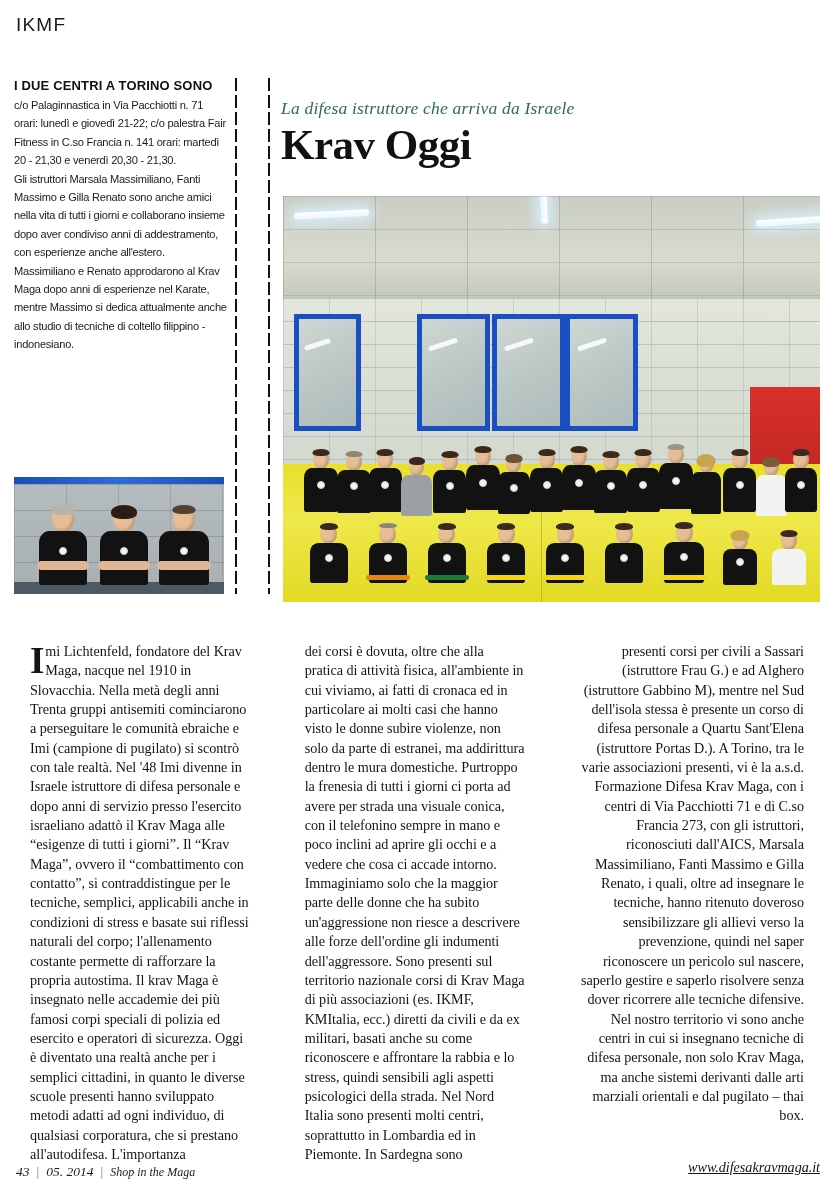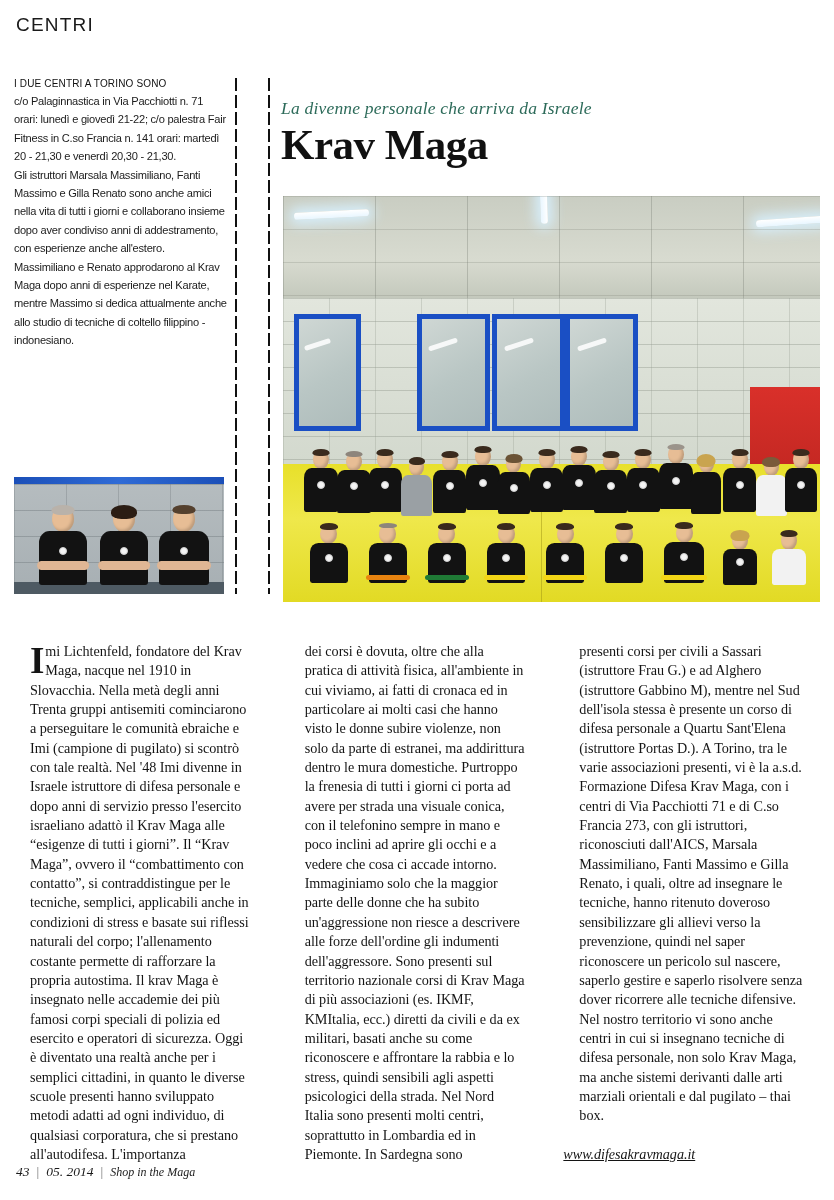--- a/index.html
+++ b/index.html
@@ -45,22 +45,22 @@
     font-size: 20.5px;
     color: #2d6b5a;
     border-bottom: 1.3px solid #2d6b5a;
     padding-bottom: 1px;
     margin-bottom: 5px;
     letter-spacing: 0.1px;
   }
 
   .sidebar-subhead {
     font-family: "Liberation Sans", sans-serif;
-    font-weight: normal;
-    font-size: 10px;
+    font-weight: bold;
+    font-size: 13px;
     letter-spacing: 0.15px;
     color: #111;
     margin-bottom: 3px;
   }
 
   .sidebar-body p {
     font-family: "Liberation Sans", sans-serif;
     font-size: 11.1px;
     line-height: 18.4px;
     color: #1b1b1b;
@@ -149,40 +149,40 @@
 
   .col {
     width: 254px;
     font-family: "Liberation Serif", serif;
     font-size: 14.2px;
     line-height: 19.35px;
     color: #141414;
     text-align: left;
     letter-spacing: -0.05px;
   }
-  .col.col3 { width: 258px; }
+  .col.col3 { width: 258px; text-align: right; }
 
   .col p { margin: 16px; }
 
   .dropcap-para::first-letter {
     float: left;
     font-family: "Liberation Serif", serif;
     font-weight: bold;
     font-size: 37px;
     line-height: 30px;
     padding: 2px 1px 0 0;
     margin-top: 2px;
   }
 
   .weblink {
     font-style: italic;
     text-decoration: underline;
     color: #141414;
     display: inline-block;
-    margin-top: 3px;
+    margin-top: 16px;
   }
 
   
   .footer {
     position: absolute;
     left: 16px;
     bottom: 20px;
     font-family: "Liberation Serif", serif;
     font-style: italic;
     font-size: 13.5px;
@@ -324,21 +324,21 @@
     position: absolute; left: 50%; transform: translateX(-50%);
     bottom: 28%; width: 108%; height: 9px;
     border-radius: 5px; background: #e0b694;
   }
 </style>
 </head>
 <body>
 
 <div class="page">
 
-  <div class="running-head">CENTRI</div>
+  <div class="running-head">IKMF</div>
 
   <div class="sidebar">
     <div class="sidebar-subhead">I DUE CENTRI A TORINO SONO</div>
     <div class="sidebar-body">
       <p>c/o Palaginnastica in Via Pacchiotti n. 71 orari: lunedì e giovedì 21-22; c/o palestra Fair Fitness in C.so Francia n. 141 orari: martedì 20 - 21,30 e venerdì 20,30 - 21,30.</p>
       <p>Gli istruttori Marsala Massimiliano, Fanti Massimo e Gilla Renato sono anche amici nella vita di tutti i giorni e collaborano insieme dopo aver condiviso anni di addestramento, con esperienze anche all'estero. Massimiliano e Renato approdarono al Krav Maga dopo anni di esperienze nel Karate, mentre Massimo si dedica attualmente anche allo studio di tecniche di coltello filippino - indonesiano.</p>
     </div>
   </div>
 
   <div class="vrule vrule-1"></div>
@@ -376,22 +376,22 @@
         </div>
         <div class="torso" style="width:50px;height:54px;position:relative;">
           <span class="logo-badge"></span>
           <span class="arms"></span>
         </div>
       </div>
     </div>
   </div>
 
   <div class="headline-block">
-    <div class="kicker">La divenne personale che arriva da Israele</div>
-    <h1 class="headline">Krav Maga</h1>
+    <div class="kicker">La difesa istruttore che arriva da Israele</div>
+    <h1 class="headline">Krav Oggi</h1>
   </div>
 
   <div class="hero-photo">
     <div class="gym">
       <div class="gym-ceiling">
         <span class="tube t1"></span>
         <span class="tube t2"></span>
         <span class="tube t3"></span>
       </div>
       <div class="gym-wall"></div>

